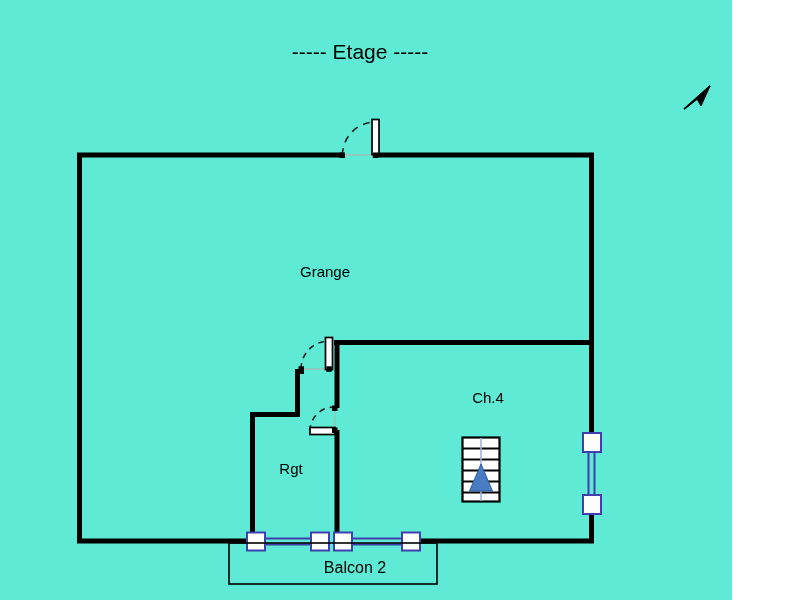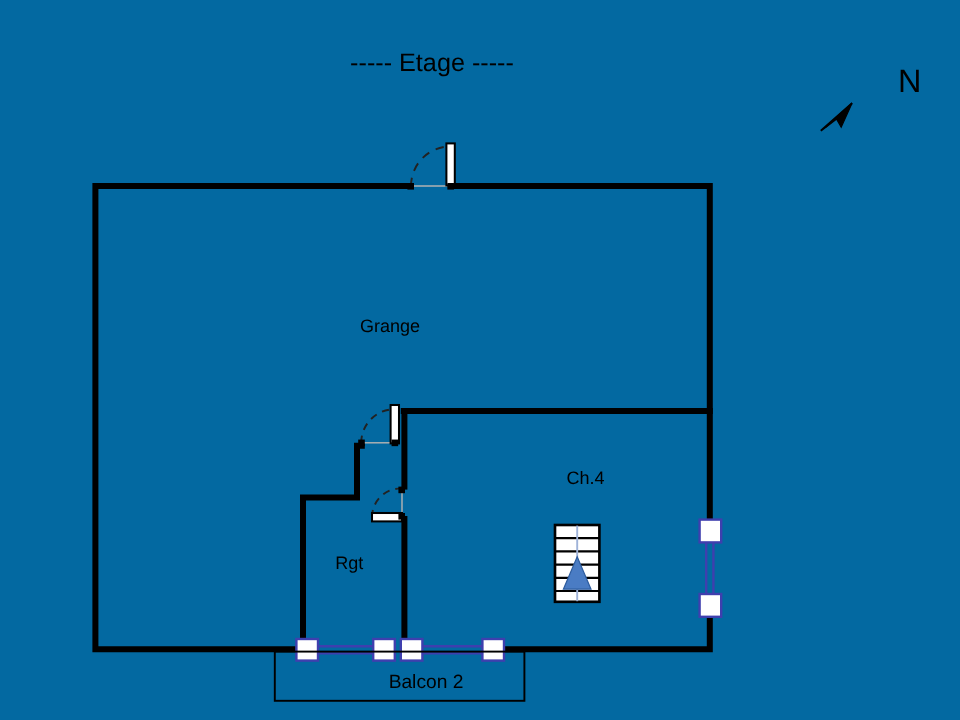--- a/index.html
+++ b/index.html
@@ -3,23 +3,23 @@
 <meta charset="utf-8">
 <style>
   html, body {
     margin: 0;
     padding: 0;
     background: #ffffff;
     font-family: "Liberation Sans", sans-serif;
   }
   .canvas {
     position: relative;
-    width: 800px;
+    width: 732px;
     height: 600px;
-    background: #0369a1;
+    background: #5eead4;
     overflow: hidden;
   }
   svg text {
     fill: #000000;
     font-family: "Liberation Sans", sans-serif;
   }
   .room-label { font-size: 15px; }
   .balcony-label { font-size: 16px; }
   .plan-title { font-size: 21px; }
   .north-label { font-size: 27px; }

